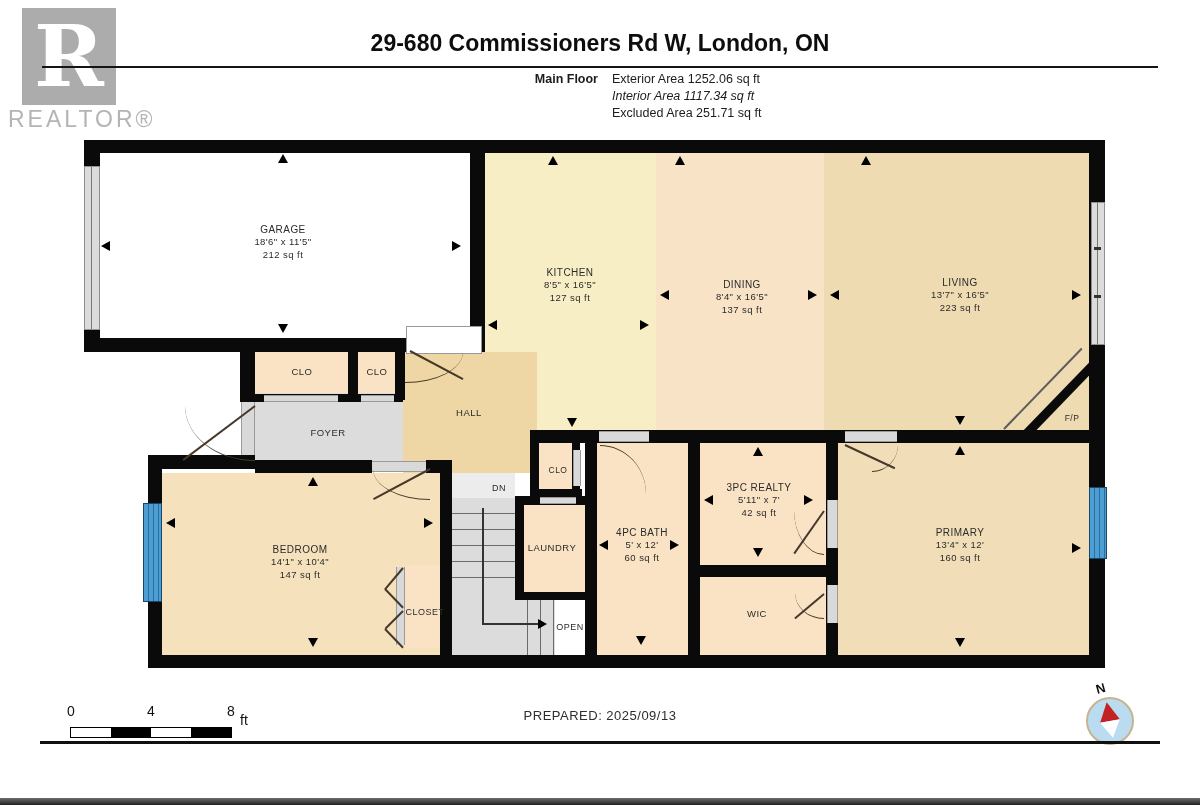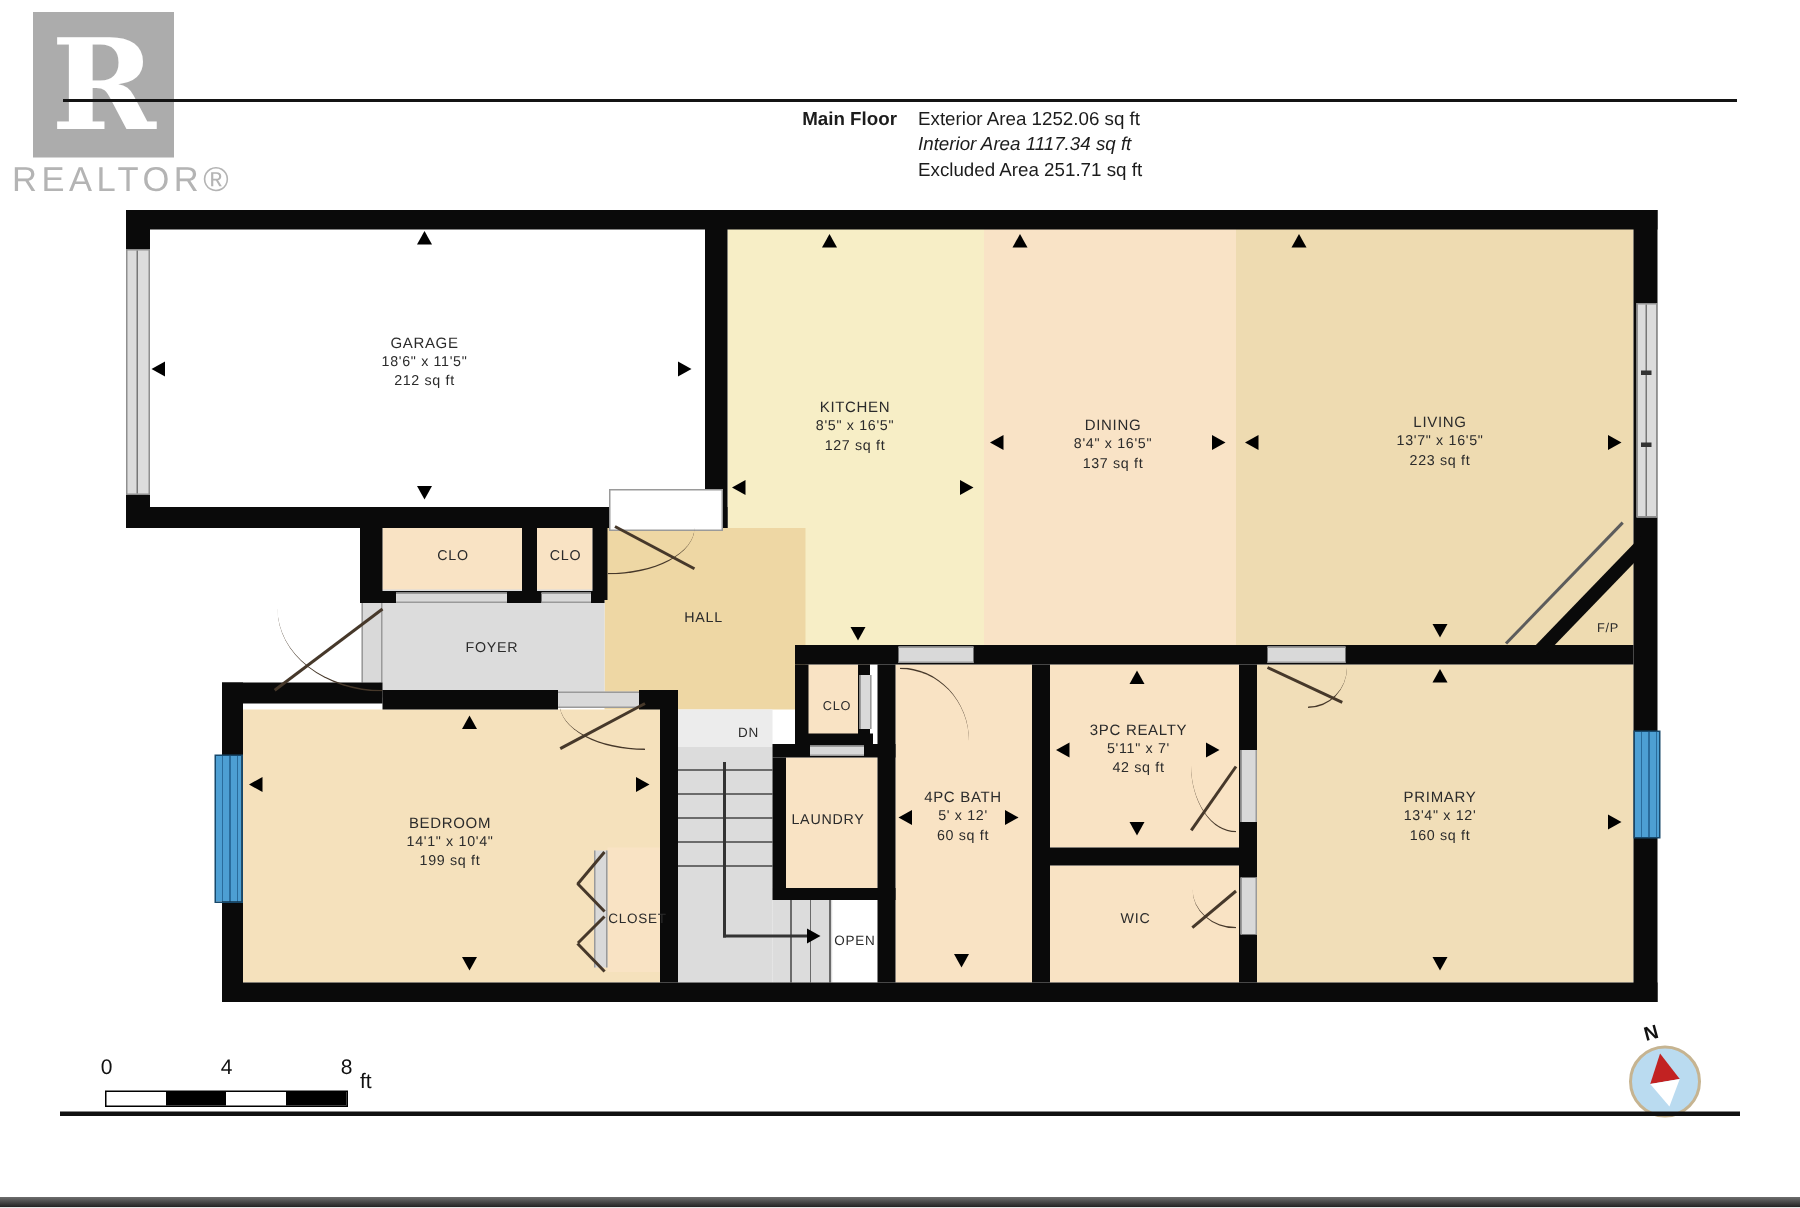--- a/index.html
+++ b/index.html
@@ -41,20 +41,21 @@
 </head>
 <body>
 
 <div id="page">
 
   <div class="logo-box">
     <span class="logo-r">R</span>
   </div>
   <div class="logo-txt">REALTOR®</div>
 
+  <div class="hdr-title">29-680 Commissioners Rd W, London, ON</div>
   <div class="abs" style="left:42px;top:66px;width:1116px;height:2px;background:#141414;"></div>
 
   <div class="hdr-stat" style="left:450px;top:72px;width:148px;text-align:right;font-weight:700;">Main Floor</div>
   <div class="hdr-stat" style="left:612px;top:72px;">Exterior Area 1252.06 sq ft</div>
   <div class="hdr-stat" style="left:612px;top:89px;font-style:italic;">Interior Area 1117.34 sq ft</div>
   <div class="hdr-stat" style="left:612px;top:106px;">Excluded Area 251.71 sq ft</div>
 
   <div class="room" style="left:100px;top:152px;width:370px;height:186px;background:#ffffff;"></div>
   <div class="room" style="left:485px;top:152px;width:171px;height:285px;background:#f7eec6;"></div>
   <div class="room" style="left:656px;top:152px;width:168px;height:278px;background:#f9e3c6;"></div>
@@ -200,21 +201,21 @@
     <div>137 sq ft</div>
   </div>
   <div class="rlbl" style="left:960px;top:295px;">
     <div class="nm">LIVING</div>
     <div>13'7" x 16'5"</div>
     <div>223 sq ft</div>
   </div>
   <div class="rlbl" style="left:300px;top:562px;">
     <div class="nm">BEDROOM</div>
     <div>14'1" x 10'4"</div>
-    <div>199 sq ft</div>
+    <div>147 sq ft</div>
   </div>
   <div class="rlbl" style="left:642px;top:545px;">
     <div class="nm">4PC BATH</div>
     <div>5' x 12'</div>
     <div>60 sq ft</div>
   </div>
   <div class="rlbl" style="left:759px;top:500px;">
     <div class="nm">3PC REALTY</div>
     <div>5'11" x 7'</div>
     <div>42 sq ft</div>
@@ -236,20 +237,21 @@
   <div class="slbl" style="left:570px;top:627px;font-size:9px;background:transparent;">OPEN</div>
   <div class="slbl" style="left:757px;top:613px;">WIC</div>
   <div class="slbl" style="left:1072px;top:418px;font-size:8.5px;">F/P</div>
 
   <div class="abs" style="left:70px;top:727px;width:160px;height:9px;border:1px solid #000;background:linear-gradient(to right,#fff 0 25%,#000 25% 50%,#fff 50% 75%,#000 75% 100%);"></div>
   <div class="scale-num" style="left:71px;top:703px;">0</div>
   <div class="scale-num" style="left:151px;top:703px;">4</div>
   <div class="scale-num" style="left:231px;top:703px;">8</div>
   <div class="abs" style="left:240px;top:712px;font-size:14px;">ft</div>
 
+  <div class="abs" style="left:0;right:0;top:708px;text-align:center;font-size:13px;letter-spacing:.5px;color:#2e2e2e;">PREPARED: 2025/09/13</div>
   <div class="footline"></div>
   <div class="botbar"></div>
 
   <div class="abs" style="left:1096px;top:681px;font-size:13px;font-weight:700;transform:rotate(-15deg);">N</div>
   <div class="abs" style="left:1086px;top:697px;width:44px;height:44px;border-radius:50%;background:#badbf0;border:2px solid #c6b491;">
     <div class="abs" style="left:0;top:0;width:44px;height:44px;transform:rotate(-10deg);">
       <div class="tri" style="left:12px;top:3px;border-left:10px solid transparent;border-right:10px solid transparent;border-bottom:19px solid #c22222;"></div>
       <div class="tri" style="left:12px;top:22px;border-left:10px solid transparent;border-right:10px solid transparent;border-top:17px solid #ffffff;"></div>
     </div>
   </div>

